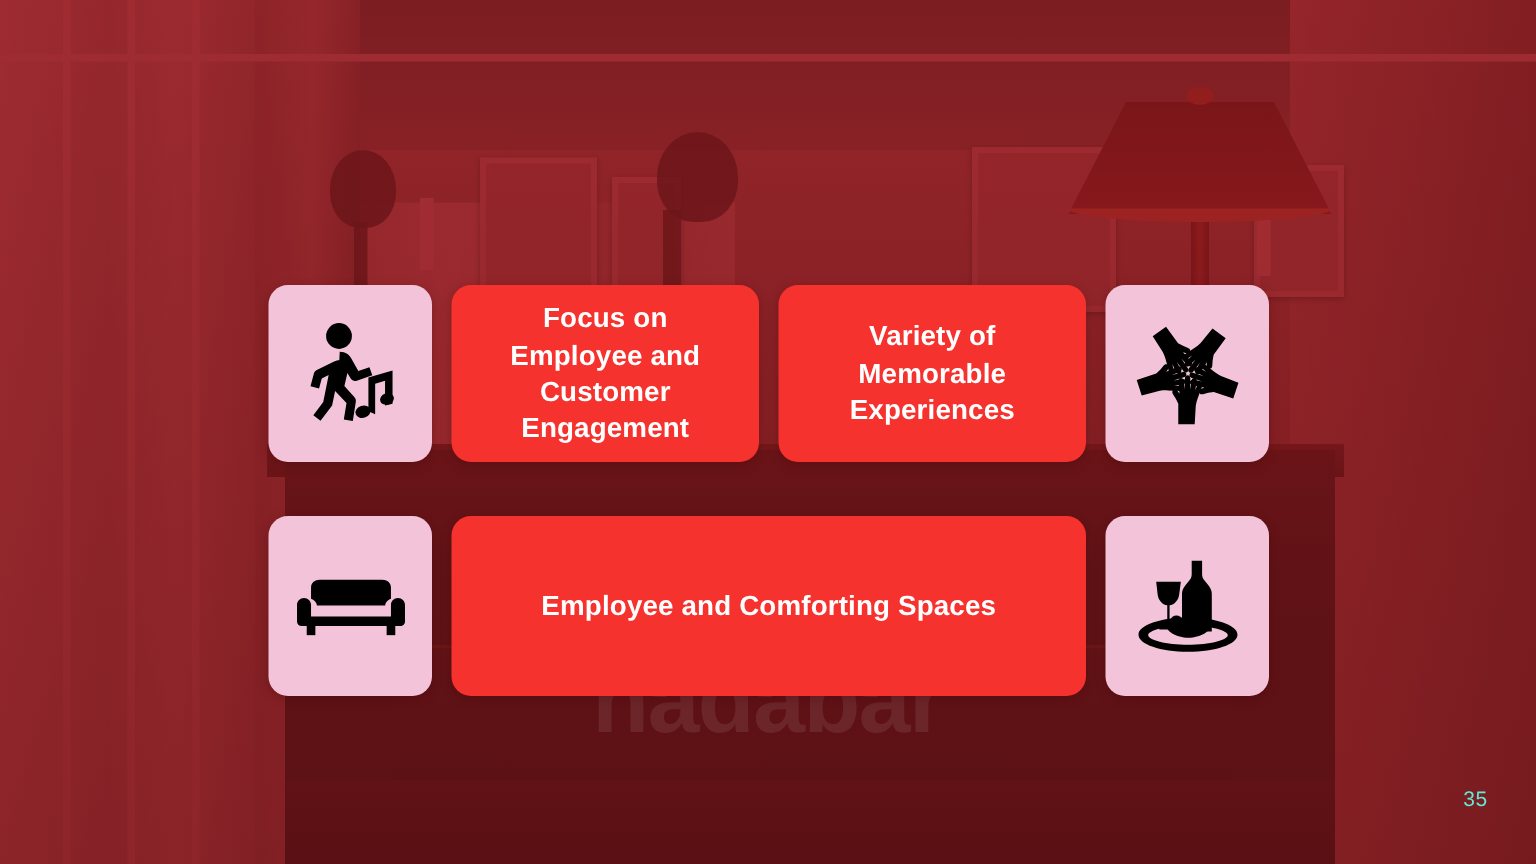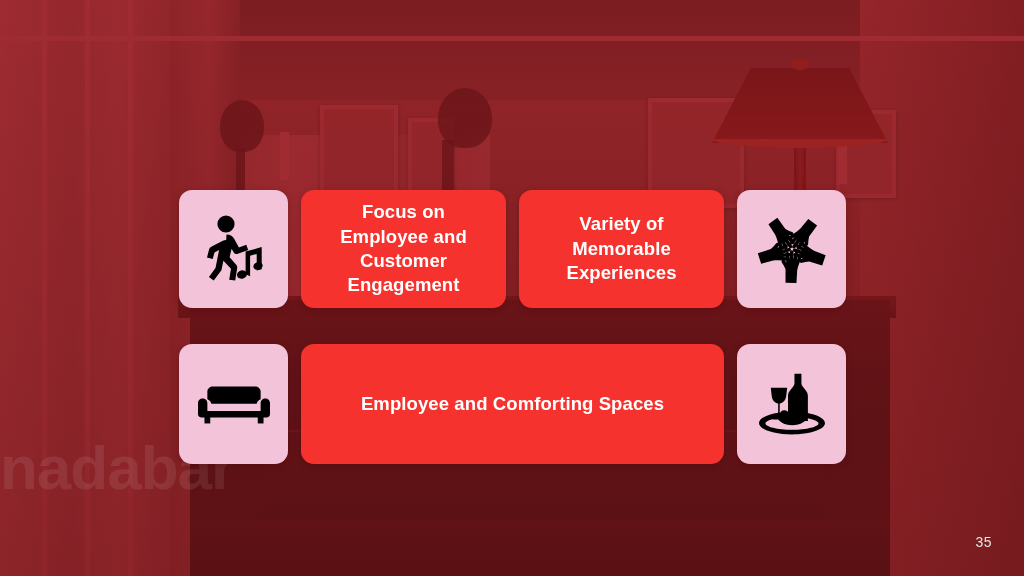--- a/index.html
+++ b/index.html
@@ -128,20 +128,21 @@
   }
   .wash2{
     position:absolute; inset:0;
     background:linear-gradient(180deg, rgba(150,28,36,.42) 0%, rgba(120,22,28,.55) 100%);
   }
 
   
   .watermark{
     position:absolute;
     left:0; right:0; top:432px;
+    text-align:center;
     font-size:62px;
     font-weight:700;
     letter-spacing:-1px;
     color:rgba(255,255,255,.085);
     user-select:none;
     pointer-events:none;
   }
 
   
   .title{
@@ -193,23 +194,23 @@
     font-size:18.5px;
     line-height:1.32;
     text-align:center;
     letter-spacing:.1px;
   }
 
   .icon-svg{ display:block; }
 
   .page-number{
     position:absolute;
-    right:32px; bottom:26px;
+    right:32px; bottom:36px;
     font-size:14px;
-    color:#e5e5e5;
+    color:#5eead4;
     letter-spacing:.5px;
   }
 </style>
 </head>
 <body>
 
 <div class="slide">
 
   <div class="photo">
     <div class="plane ceiling"></div>

